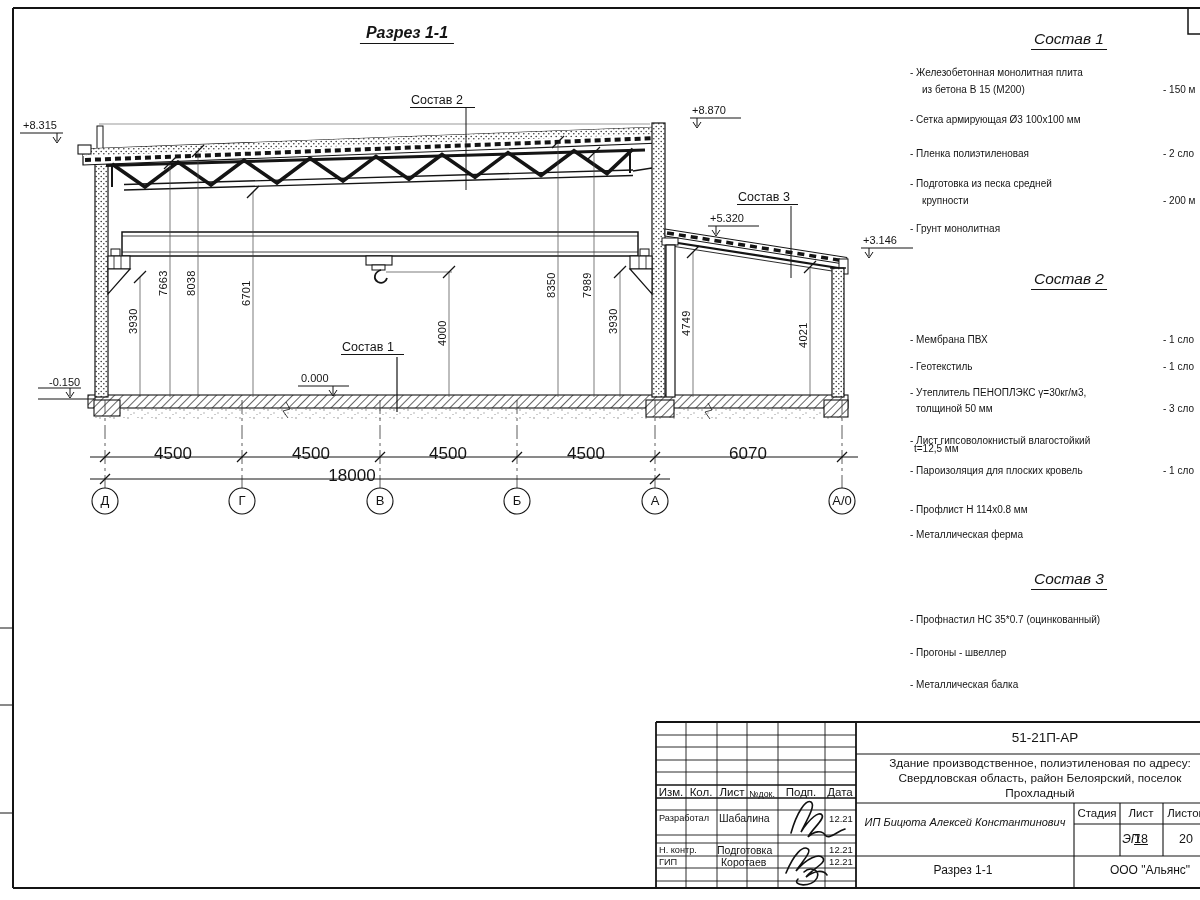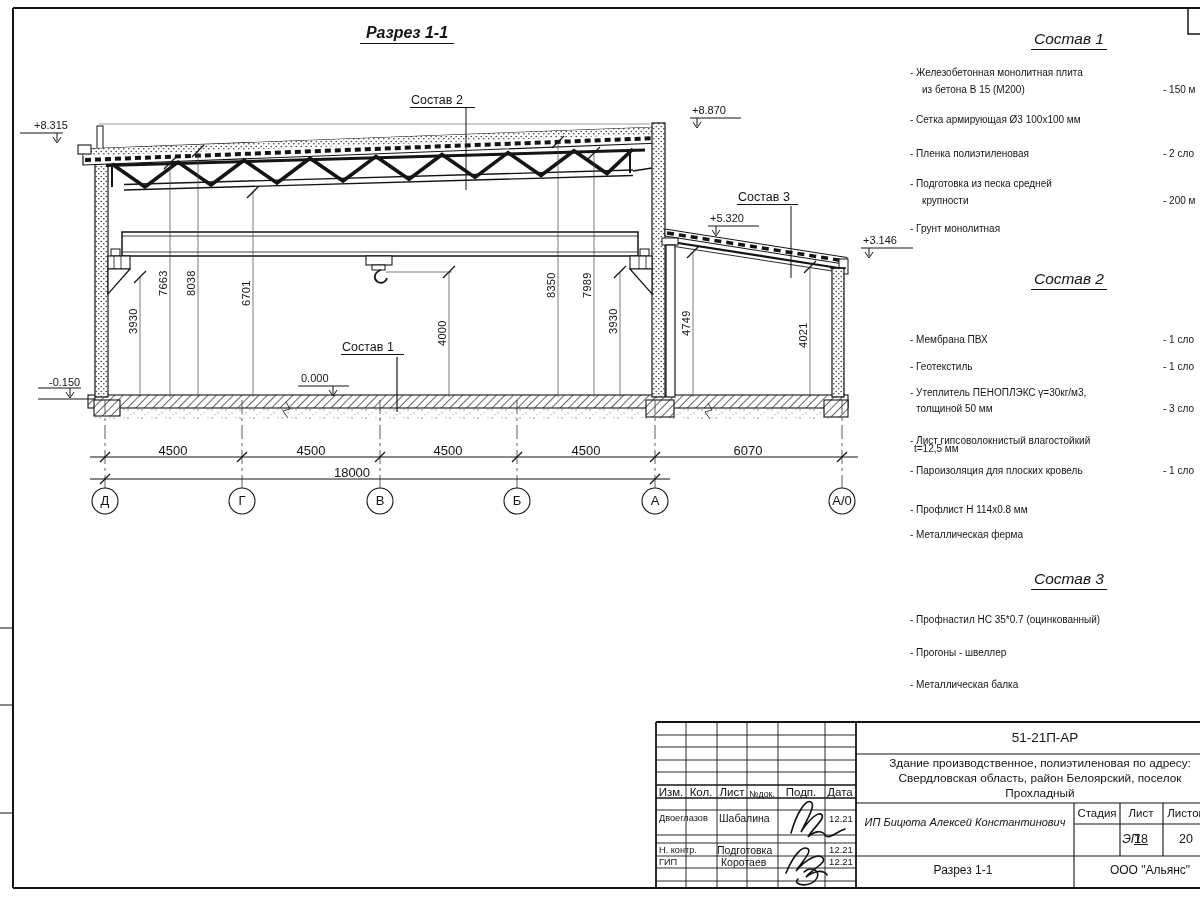--- a/index.html
+++ b/index.html
@@ -9,21 +9,21 @@
     font-family:"Liberation Sans","DejaVu Sans",sans-serif;
   }
   svg{position:absolute;left:0;top:0;}
   .t{position:absolute;white-space:nowrap;line-height:1.15;color:#141414;}
   .cx{transform:translateX(-50%);}
   .title{font-size:16px;font-style:italic;font-weight:bold;border-bottom:1.4px solid #141414;padding:0 6px 1px;}
   .spech{font-size:15.5px;font-style:italic;border-bottom:1.4px solid #141414;padding:0 3px 1px;}
   .spec{font-size:10px;}
   .callout{font-size:12.5px;border-bottom:1px solid #141414;padding:0 1px 0;}
   .elev{font-size:11px;}
-  .dim{font-size:13px;}
+  .dim{font-size:17px;}
   .vdim{font-size:11px;transform:rotate(-90deg);transform-origin:0 0;letter-spacing:.3px;}
   .axis{font-size:13px;}
   .tbh{font-size:11.5px;}
   .tbhs{font-size:8.8px;}
   .tbr{font-size:9.2px;}
   .tbn{font-size:10.5px;}
   .tbd{font-size:9.5px;}
   .tbt{font-size:13.5px;}
   .tbo{font-size:11.8px;}
   .tbi{font-size:11px;font-style:italic;}
@@ -254,21 +254,21 @@
     <path d="M786,873 C794,854 803,845 808,849 C812,852 801,863 796,871 C807,858 819,853 823,858 C827,863 812,869 806,877 C814,871 823,869 827,875 M798,879 C791,886 812,888 817,878 C821,870 810,866 804,872"></path>
   </g>
 </svg>
 
 <div class="t title cx" style="left:407px;top:24px;">Разрез 1-1</div>
 
 <div class="t callout" style="left:410px;top:93px;padding-right:12px;">Состав 2</div>
 <div class="t callout" style="left:341px;top:340px;padding-right:10px;">Состав 1</div>
 <div class="t callout" style="left:737px;top:190px;padding-right:8px;">Состав 3</div>
 
-<div class="t elev" style="left:23px;top:119px;margin-left:11px;">+8.315</div>
+<div class="t elev" style="left:23px;top:119px;">+8.315</div>
 <div class="t elev" style="left:692px;top:104px;">+8.870</div>
 <div class="t elev" style="left:710px;top:212px;">+5.320</div>
 <div class="t elev" style="left:863px;top:234px;">+3.146</div>
 <div class="t elev" style="left:301px;top:372px;">0.000</div>
 <div class="t elev" style="left:40px;top:376px;margin-left:9px;">-0.150</div>
 
 <div class="t vdim" style="left:127px;top:334px;">3930</div>
 <div class="t vdim" style="left:157px;top:296px;">7663</div>
 <div class="t vdim" style="left:185px;top:296px;">8038</div>
 <div class="t vdim" style="left:240px;top:306px;">6701</div>
@@ -341,21 +341,21 @@
 <div class="t tbb cx" style="left:963px;top:864px;">Разрез 1-1</div>
 <div class="t tbb cx" style="left:1150px;top:864px;">ООО "Альянс"</div>
 
 <div class="t tbh cx" style="left:671px;top:786px;">Изм.</div>
 <div class="t tbh cx" style="left:701px;top:786px;">Кол.</div>
 <div class="t tbh cx" style="left:732px;top:786px;">Лист</div>
 <div class="t tbhs cx" style="left:762px;top:789px;">№док.</div>
 <div class="t tbh cx" style="left:801px;top:786px;">Подп.</div>
 <div class="t tbh cx" style="left:840px;top:786px;">Дата</div>
 
-<div class="t tbr" style="left:659px;top:813px;">Двоеглазов</div>
+<div class="t tbr" style="left:659px;top:813px;">Разработал</div>
 <div class="t tbn" style="left:719px;top:812px;">Шабалина</div>
 <div class="t tbd cx" style="left:841px;top:814px;">12.21</div>
 <div class="t tbr" style="left:659px;top:845px;">Н. контр.</div>
 <div class="t tbn" style="left:717px;top:844px;">Подготовка</div>
 <div class="t tbd cx" style="left:841px;top:845px;">12.21</div>
 <div class="t tbr" style="left:659px;top:857px;">ГИП</div>
 <div class="t tbn" style="left:721px;top:856px;">Коротаев</div>
 <div class="t tbd cx" style="left:841px;top:857px;">12.21</div>
 
 </body></html>

